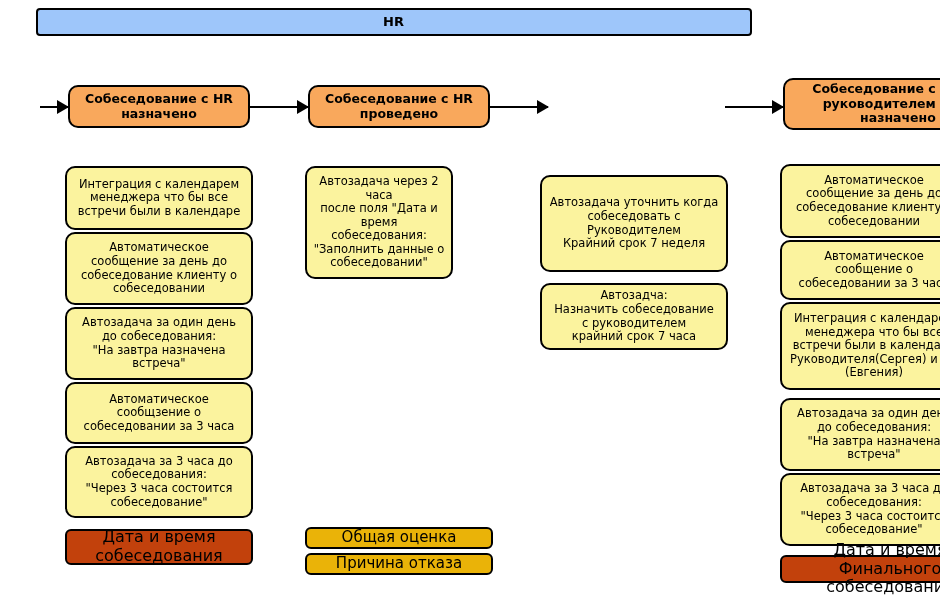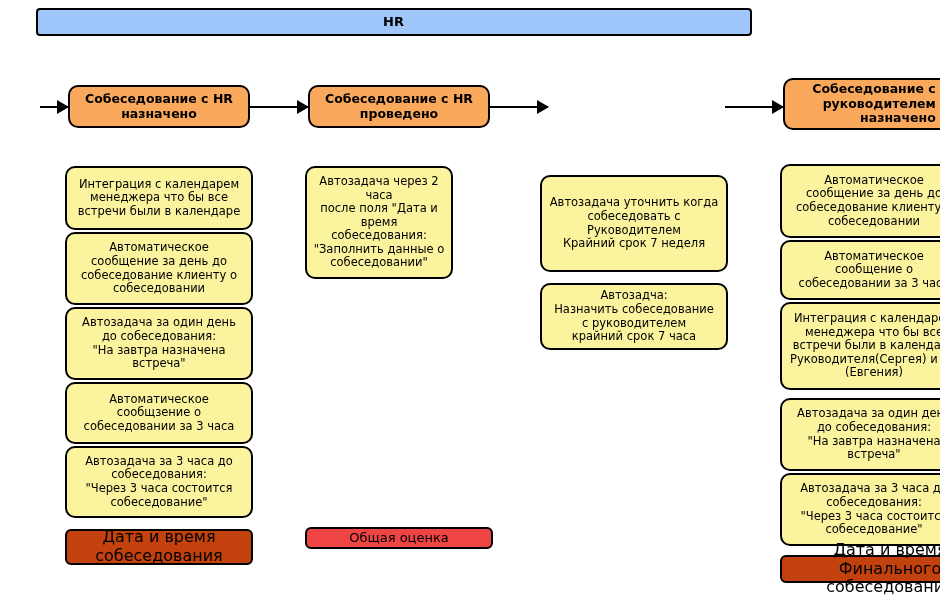--- a/index.html
+++ b/index.html
@@ -59,22 +59,22 @@
     background: #FBF39E;
     font-size: 11.5px;
     border-radius: 10px;
   }
   .field-purple {
     background: #c2410c;
     font-size: 16px;
     border-radius: 6px;
   }
   .field-blue {
-    background: #ef4444;
-    font-size: 13px;
+    background: #eab308;
+    font-size: 15px;
     border-radius: 6px;
   }
   .connector {
     position: absolute;
     height: 0;
     border-top: 2.5px solid #000000;
   }
   .arrowhead {
     position: absolute;
     width: 0; height: 0;
@@ -134,20 +134,21 @@
   <div class="node stage" style="left:268px; top:85px; width:182px; height:43px;">Собеседование с HR
 проведено</div>
 
   <div class="node note" style="left:265px; top:166px; width:148px; height:113px;">Автозадача через 2 часа
 после поля "Дата и время
 собеседования:
 "Заполнить данные о
 собеседовании"</div>
 
   <div class="node field-blue" style="left:265px; top:527px; width:188px; height:22px;">Общая оценка</div>
+  <div class="node field-blue" style="left:265px; top:553px; width:188px; height:22px;">Причина отказа</div>
 
 
   <div class="node note" style="left:500px; top:175px; width:188px; height:97px;">Автозадача уточнить когда
 собеседовать с
 Руководителем
 Крайний срок 7 неделя</div>
   <div class="node note" style="left:500px; top:283px; width:188px; height:67px;">Автозадча:
 Назначить собеседование
 с руководителем
 крайний срок 7 часа</div>

